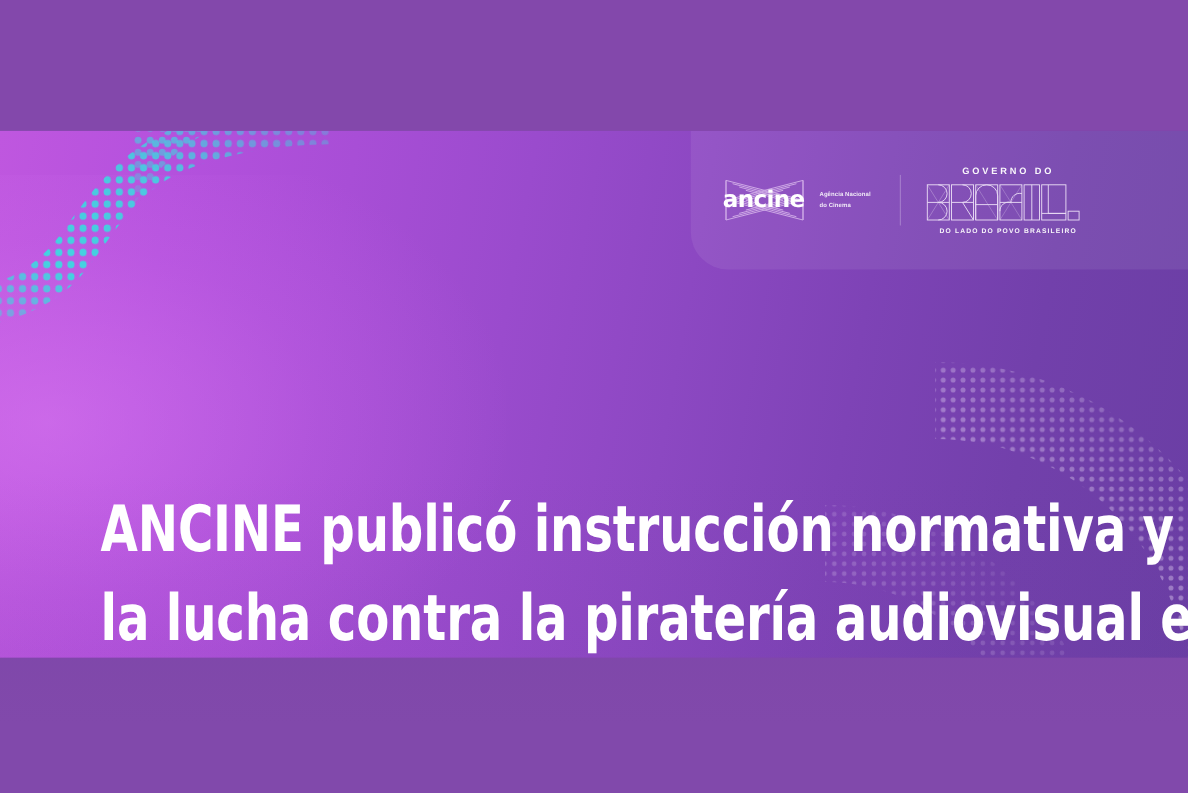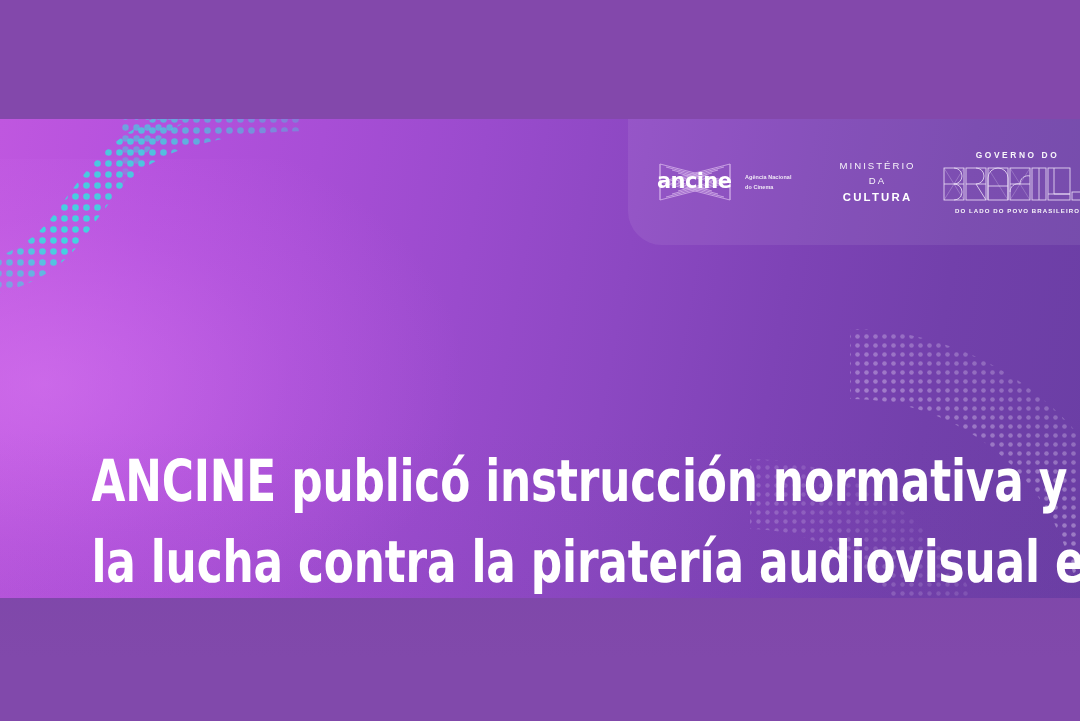--- a/index.html
+++ b/index.html
@@ -338,24 +338,20 @@
         <span class="ancine-wordmark">ancine</span>
       </div>
       <div>
         <div class="ancine-sub">Agência Nacional</div>
         <div class="ancine-sub">do Cinema</div>
       </div>
     </div>
 
     <div class="logo-divider"></div>
 
-    <div class="minc">
-      <div class="minc-l1">MINISTÉRIO DA</div>
-      <div class="minc-l2">CULTURA</div>
-    </div>
 
     <div class="gov">
       <div class="gov-top">GOVERNO DO</div>
       <svg class="gov-mark" viewBox="0 0 152 40" xmlns="http://www.w3.org/2000/svg">
         <g stroke="#f2e7fa" stroke-width="0.85" fill="none" opacity="0.92">
 
           <rect x="2" y="4" width="20" height="32"></rect>
           <path d="M2 20 L22 20"></path>
           <path d="M12 4 A 8 8 0 0 1 12 20 A 8 8 0 0 1 12 36"></path>
 

